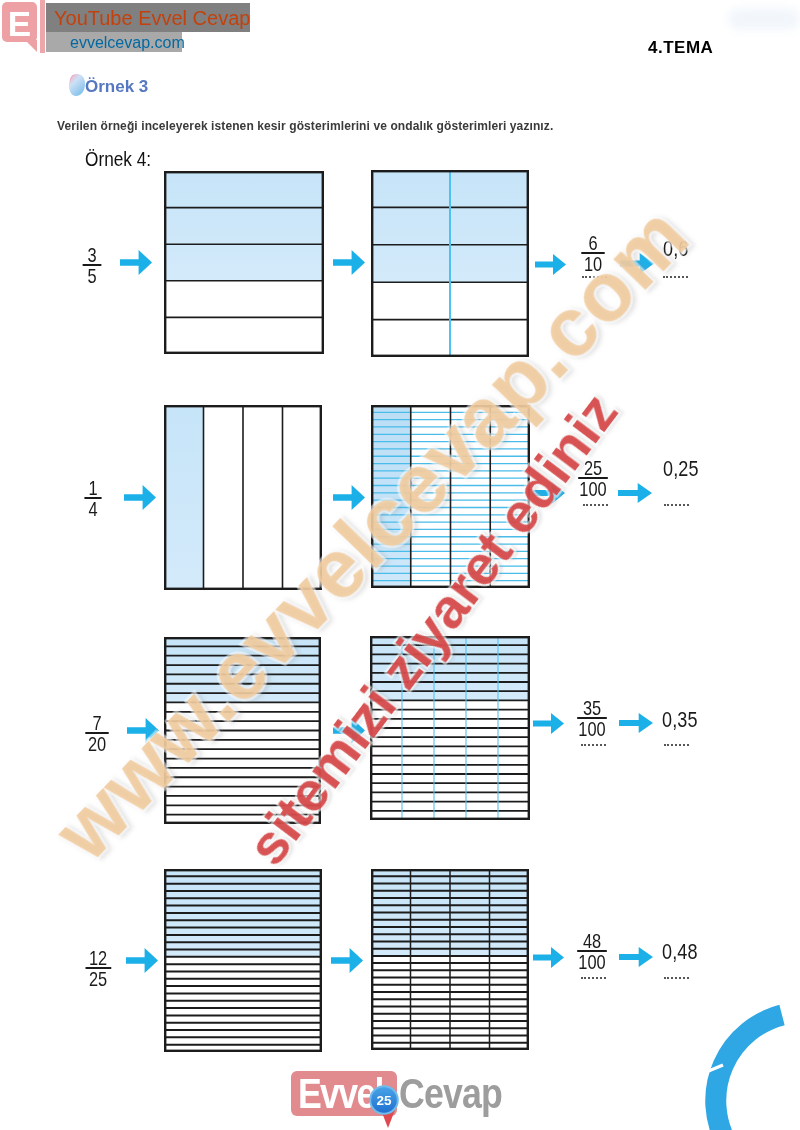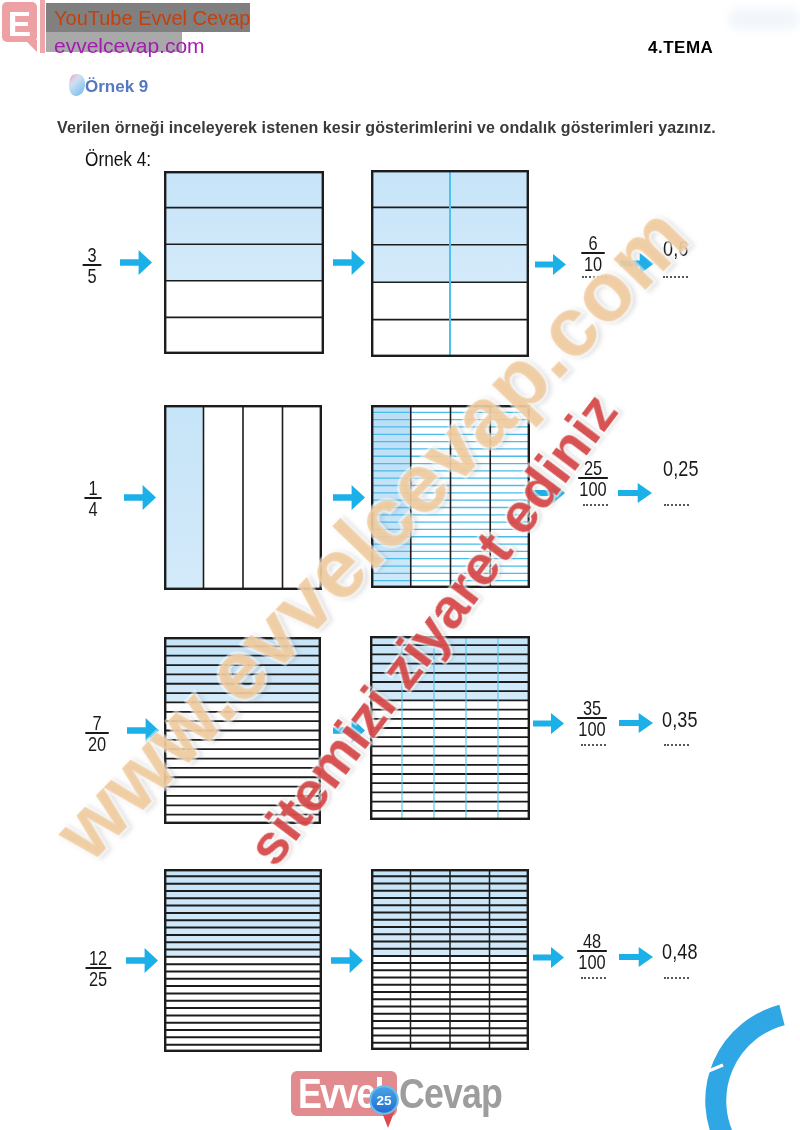--- a/index.html
+++ b/index.html
@@ -20,41 +20,41 @@
 <div style="position:absolute;left:2px;top:4px;width:35px;text-align:center;color:#fff;font-size:35px;font-weight:700">E</div>
 
 <div style="position:absolute;left:40px;top:0;width:4.5px;height:53px;background:#eda6a9"></div>
 
 <div style="position:absolute;left:46px;top:3px;width:204px;height:29px;background:#808080"></div>
 
 <div style="position:absolute;left:54px;top:7px;color:#c2410c;font-size:20px">YouTube Evvel Cevap</div>
 
 <div style="position:absolute;left:46px;top:32px;width:136px;height:20px;background:#a9a9a9"></div>
 
-<div style="position:absolute;left:54px;top:33.5px;color:#a21caf;font-size:21px">evvelcevap.com</div>
+<div style="position:absolute;left:70px;top:33.5px;color:#0369a1;font-size:16px">evvelcevap.com</div>
 
 <div style="position:absolute;left:648px;top:38px;color:#000000;font-size:17px;font-weight:700;letter-spacing:0.5px">4.TEMA</div>
 
 <div style="position:absolute;left:728px;top:8px;width:72px;height:22px;background:#dfeaf6;opacity:.4;border-radius:10px;filter:blur(4px)"></div>
 
 <svg style="position:absolute;left:68px;top:73px" width="18" height="24" viewBox="0 0 18 24">
 <defs>
       <linearGradient id="ball" x1="0" y1="0" x2="0.7" y2="1">
 <stop offset="0" stop-color="#f2aec6"></stop>
         <stop offset="0.4" stop-color="#cde0f4"></stop>
         <stop offset="1" stop-color="#7fc0ed"></stop>
       </linearGradient>
     </defs>
 <path d="M9 1C14 1 17 5 17 11C17 18 13 23 8 23C4 23 1 19 1 13C1 6 4 1 9 1Z" fill="url(#ball)"></path>
 <path d="M8 1.5C4.5 2.5 2.5 6 2 10C1.6 7 2.5 3 5.5 1.8C6.5 1.4 7.5 1.3 8 1.5Z" fill="#f0a9c0"></path>
 </svg>
 
-<div style="position:absolute;left:85px;top:76.5px;color:#5678c2;font-size:17px;font-weight:700">Örnek 9</div>
-
-<div style="position:absolute;left:57px;top:119px;width:720px;color:#3a3a3a;font-size:16px;font-weight:700;letter-spacing:0.1px">Verilen örneği inceleyerek istenen kesir gösterimlerini ve ondalık gösterimleri yazınız.</div>
+<div style="position:absolute;left:85px;top:76.5px;color:#5678c2;font-size:17px;font-weight:700">Örnek 3</div>
+
+<div style="position:absolute;left:57px;top:119px;width:720px;color:#3a3a3a;font-size:12px;font-weight:700;letter-spacing:0.1px">Verilen örneği inceleyerek istenen kesir gösterimlerini ve ondalık gösterimleri yazınız.</div>
 
 <div style="position:absolute;left:85px;top:147px;color:#111;font-size:21px;transform:scaleX(0.82);transform-origin:0 0">Örnek 4:</div>
 
 <svg width="0" height="0" style="position:absolute">
 <defs>
 <linearGradient id="shade" x1="0" y1="0" x2="0" y2="1">
 <stop offset="0" stop-color="#c6e4f8"></stop>
         <stop offset="1" stop-color="#d3eafa"></stop>
 </linearGradient>
 <linearGradient id="shade2" x1="0" y1="0" x2="0" y2="1">

